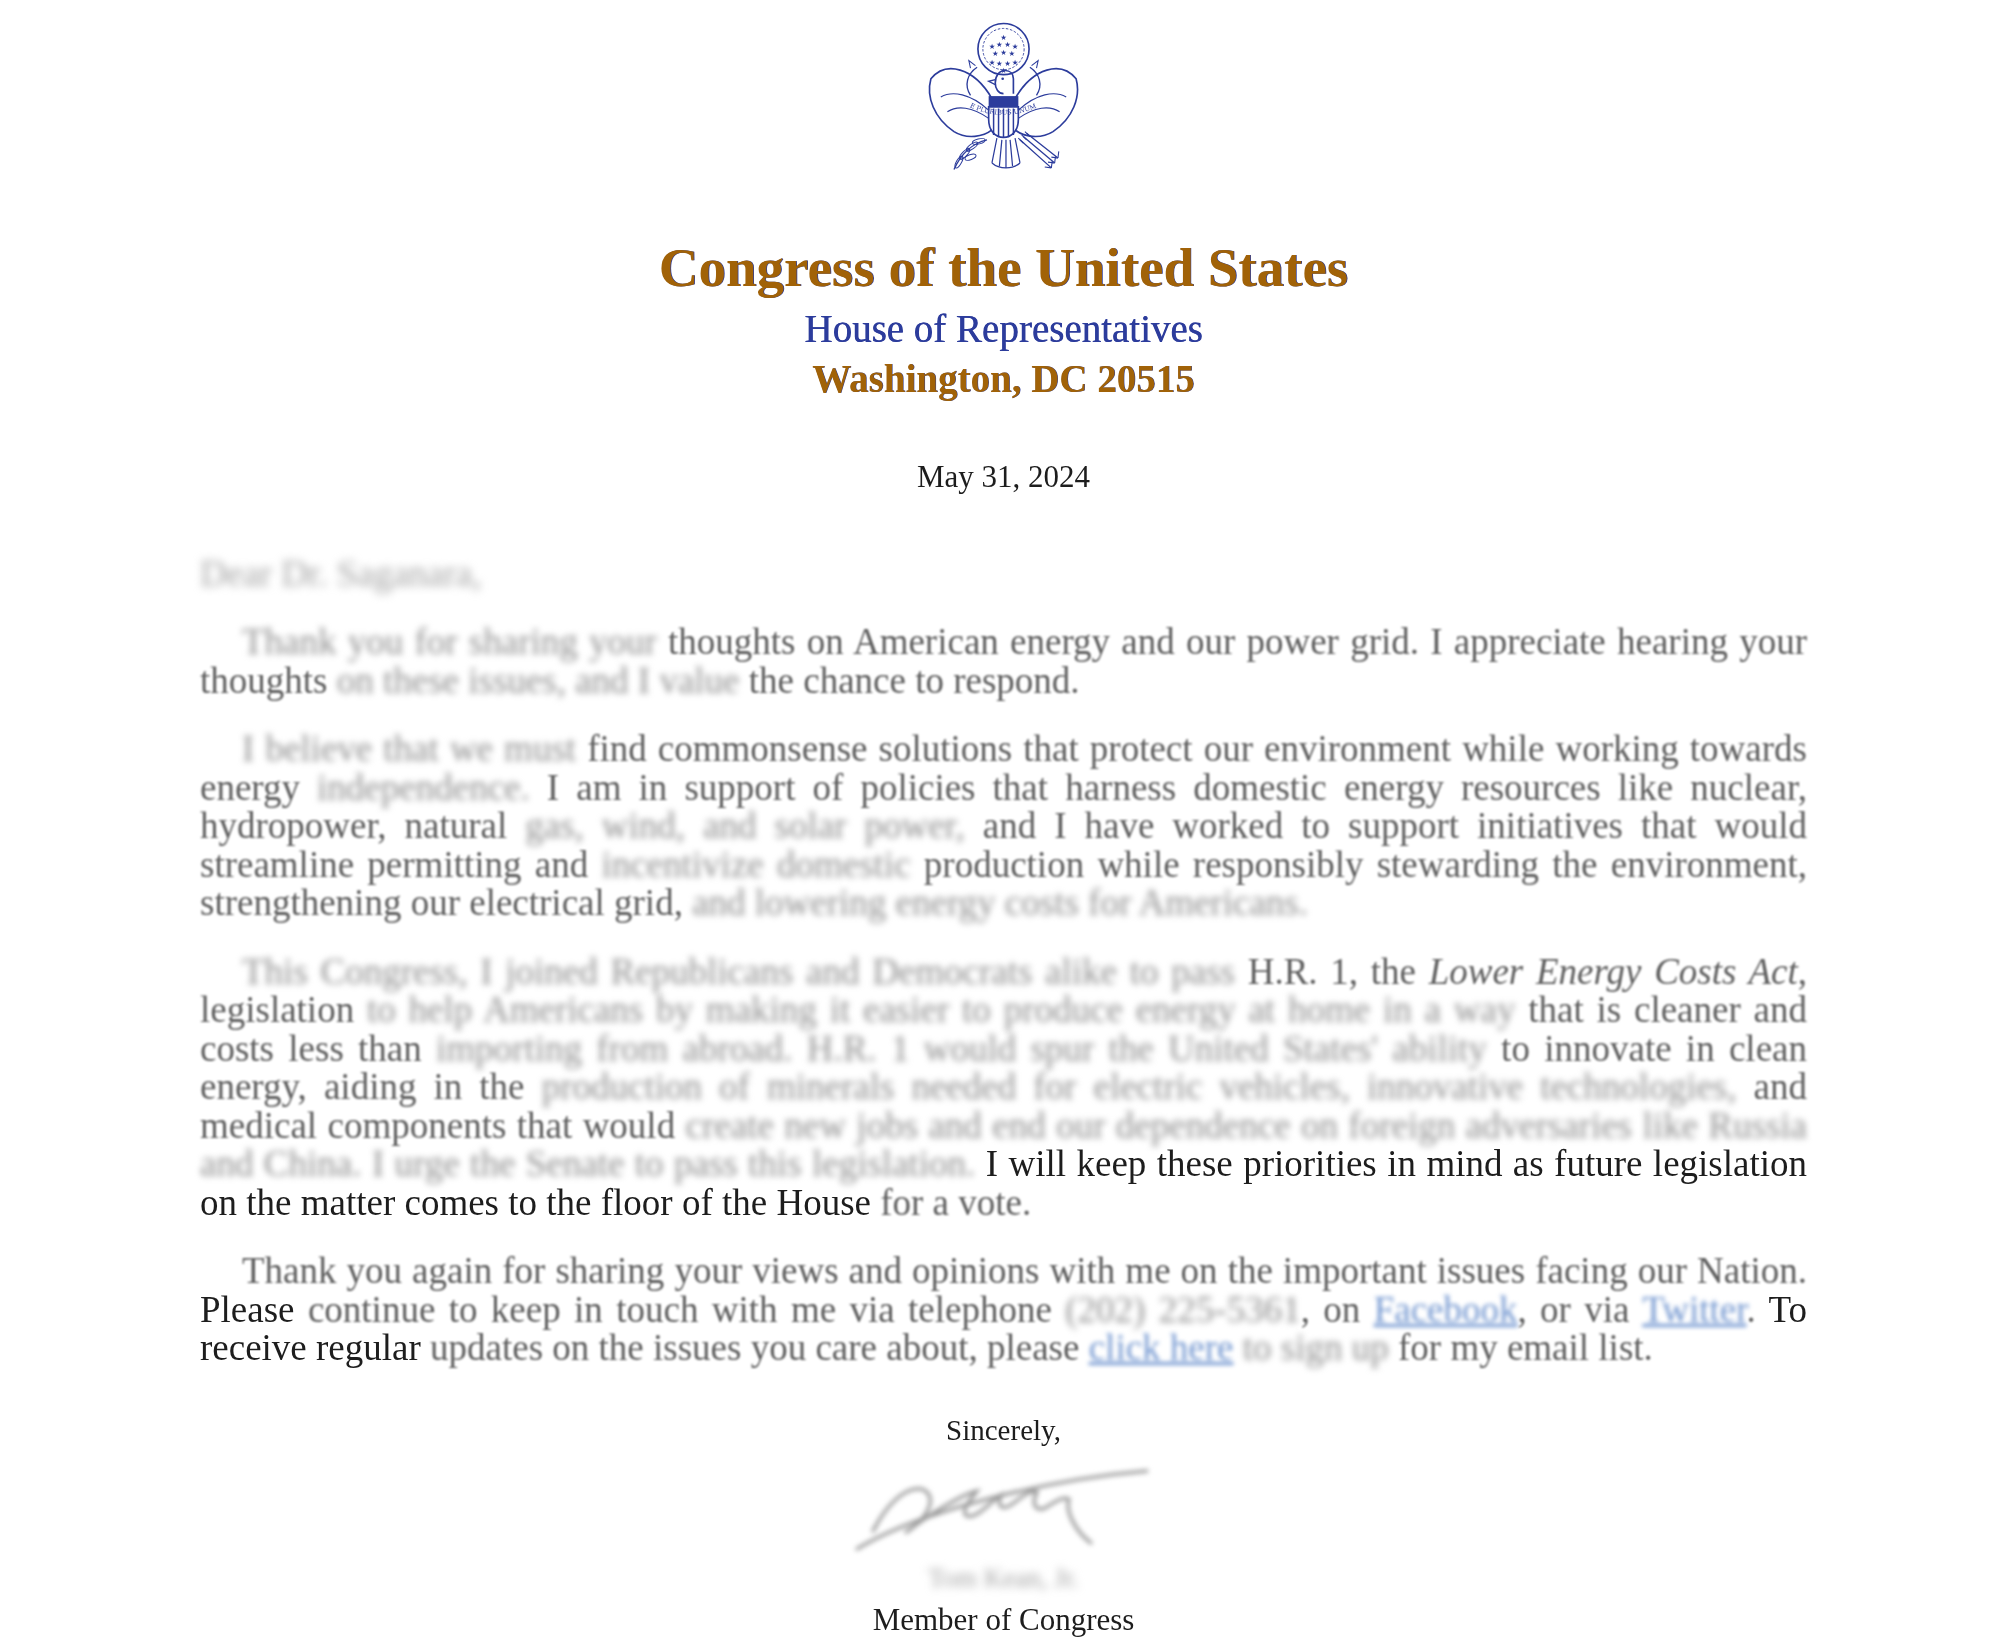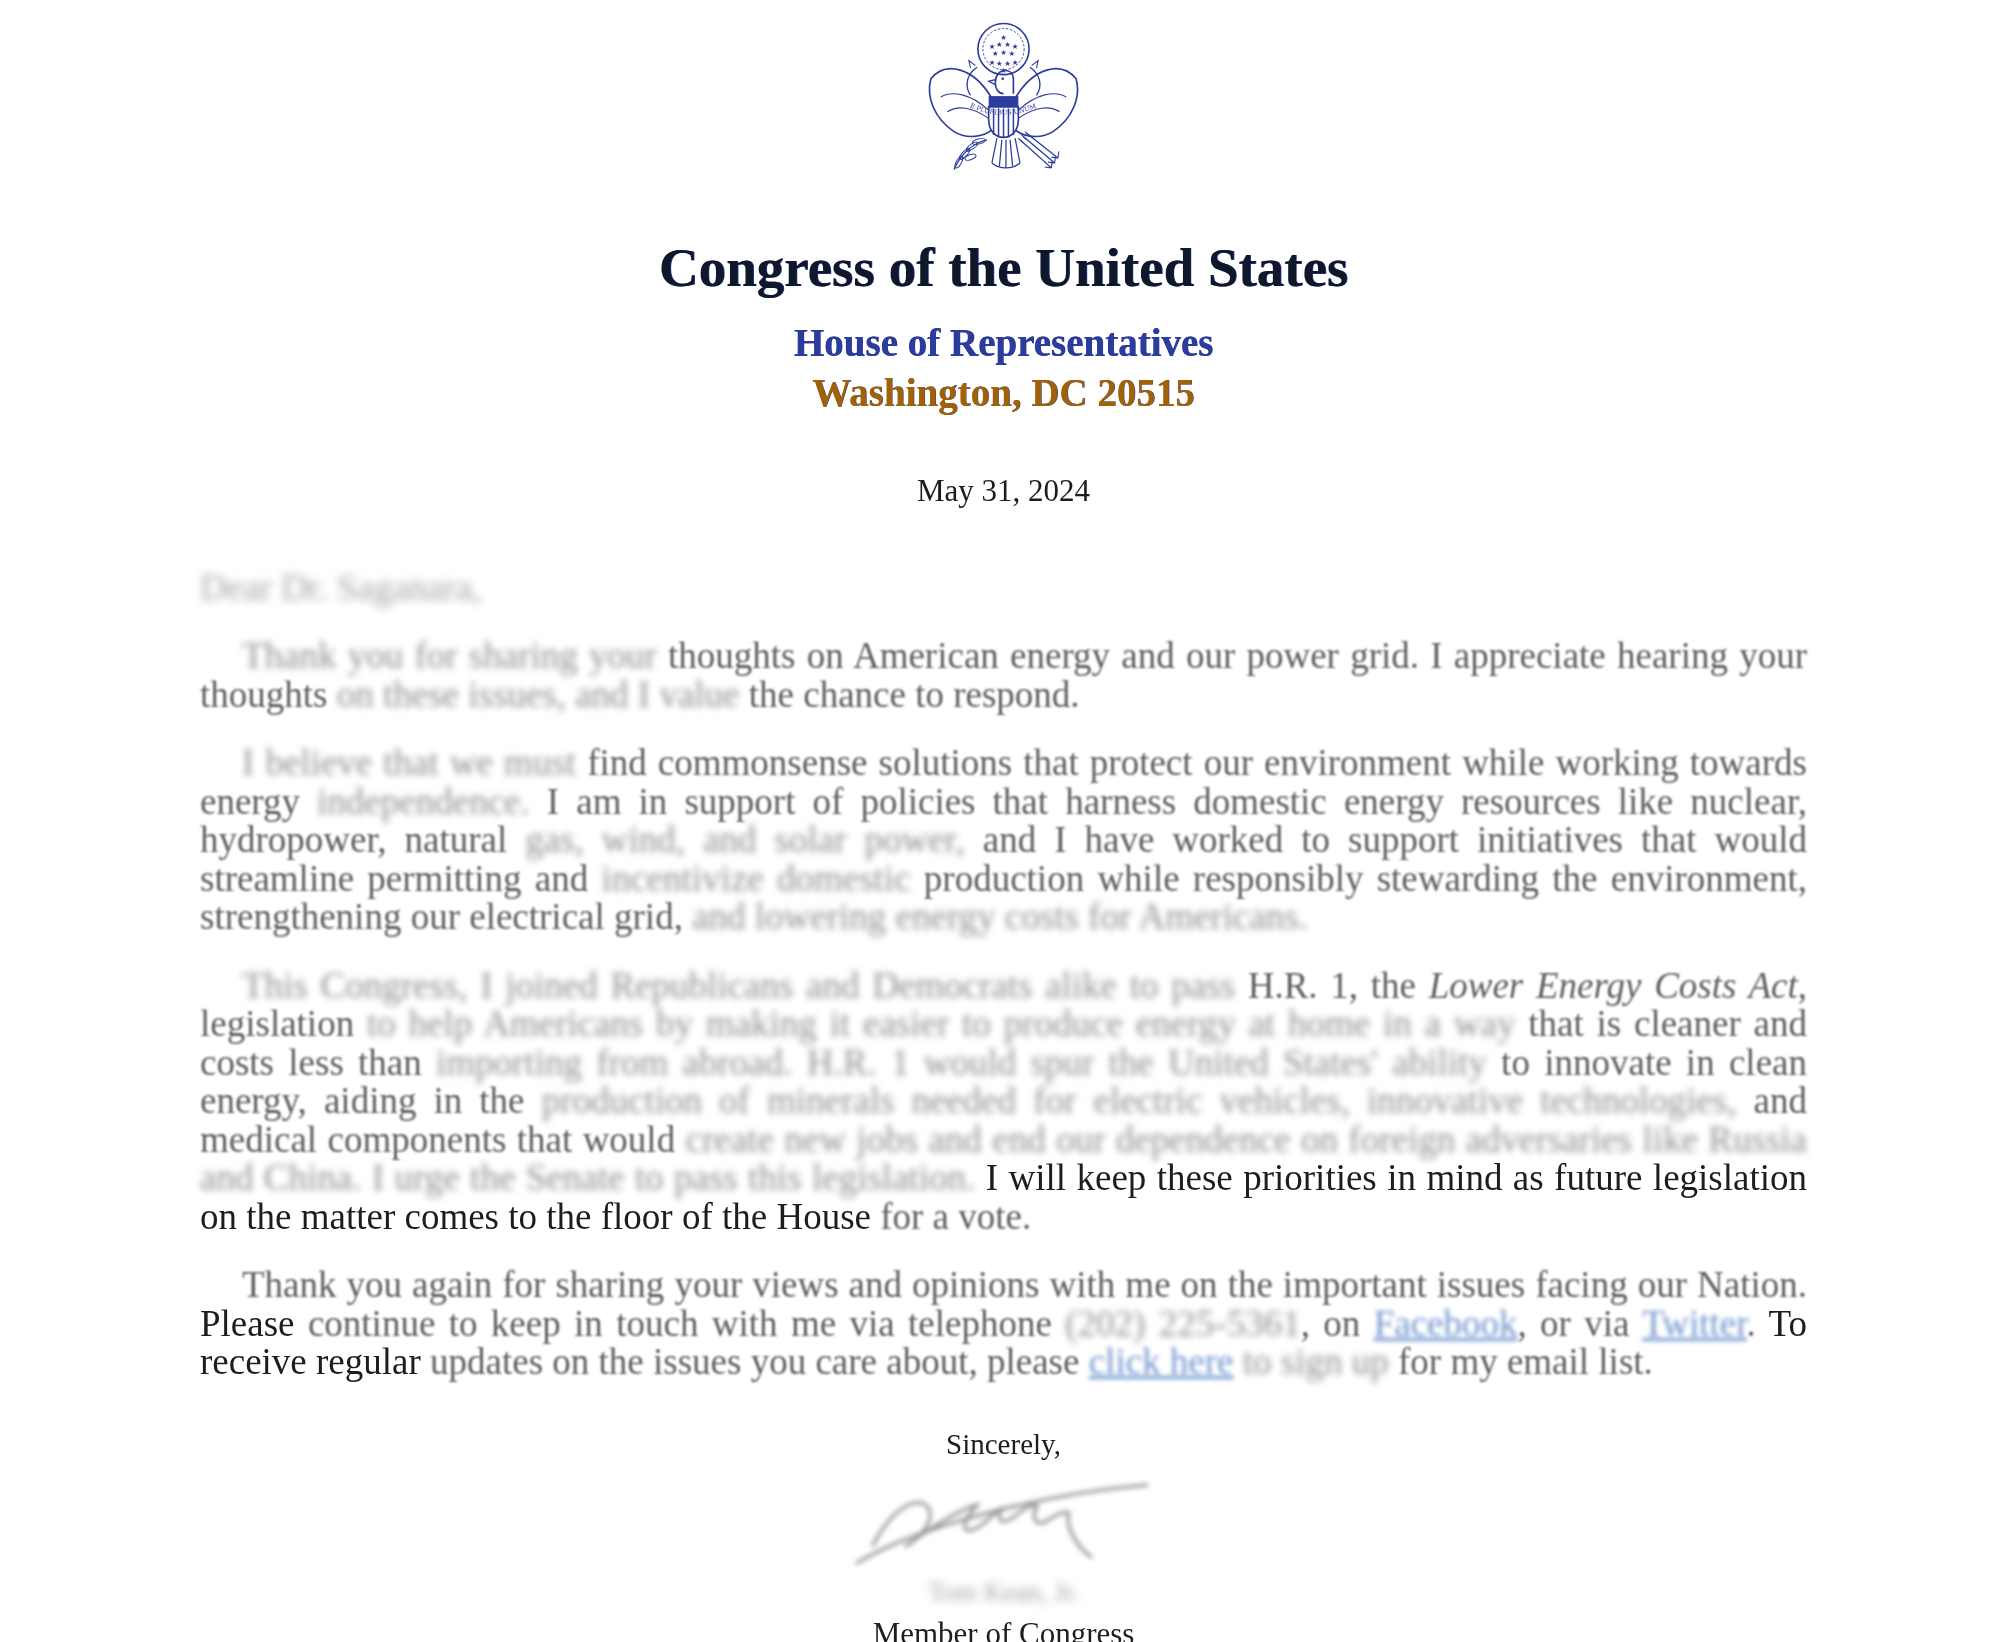--- a/index.html
+++ b/index.html
@@ -1,23 +1,23 @@
 <!DOCTYPE html>
 <html><head>
 <meta charset="utf-8">
 <style>
   html,body{margin:0;padding:0;background:#ffffff;}
   .page{position:relative;width:2007px;height:1642px;background:#fff;overflow:hidden;
         font-family:"Liberation Serif",serif;color:#333;}
   
   .letterhead{padding-top:16px;text-align:center;}
   .seal{display:block;margin:0 auto;}
-  .org{margin-top:10px;font-size:55px;line-height:1.05;font-weight:700;color:#0f172a;
+  .org{margin-top:10px;font-size:55px;line-height:1.05;font-weight:700;color:#a16207;
        letter-spacing:0px;text-shadow:0.7px 0 0 #2c3c9c;}
-  .chamber{margin-top:23px;font-size:39px;font-weight:700;color:#2c3c9c;text-shadow:0.5px 0 0 #2c3c9c;}
+  .chamber{margin-top:9px;font-size:39px;font-weight:400;color:#2c3c9c;text-shadow:0.5px 0 0 #2c3c9c;}
   .city{margin-top:5px;font-size:39px;font-weight:700;color:#a16207;text-shadow:0.5px 0 0 #2c3c9c;}
   .date{margin-top:58px;text-align:center;font-size:31px;color:#212121;}
   
   .letter-body{margin:60px 200px 0 200px;font-size:37px;line-height:38.5px;text-align:justify;}
   .salutation{margin:0;}
   .para{margin:30px 0 0 0;text-indent:42px;}
   .b1{color:#5e5e5e;filter:blur(1.1px);}
   .b2{color:#8f8f8f;filter:blur(3px);}
   .b3{color:#a3a3a3;filter:blur(4.5px);}
   .sharp{color:#1d1d1d;filter:none;text-align:center;}

